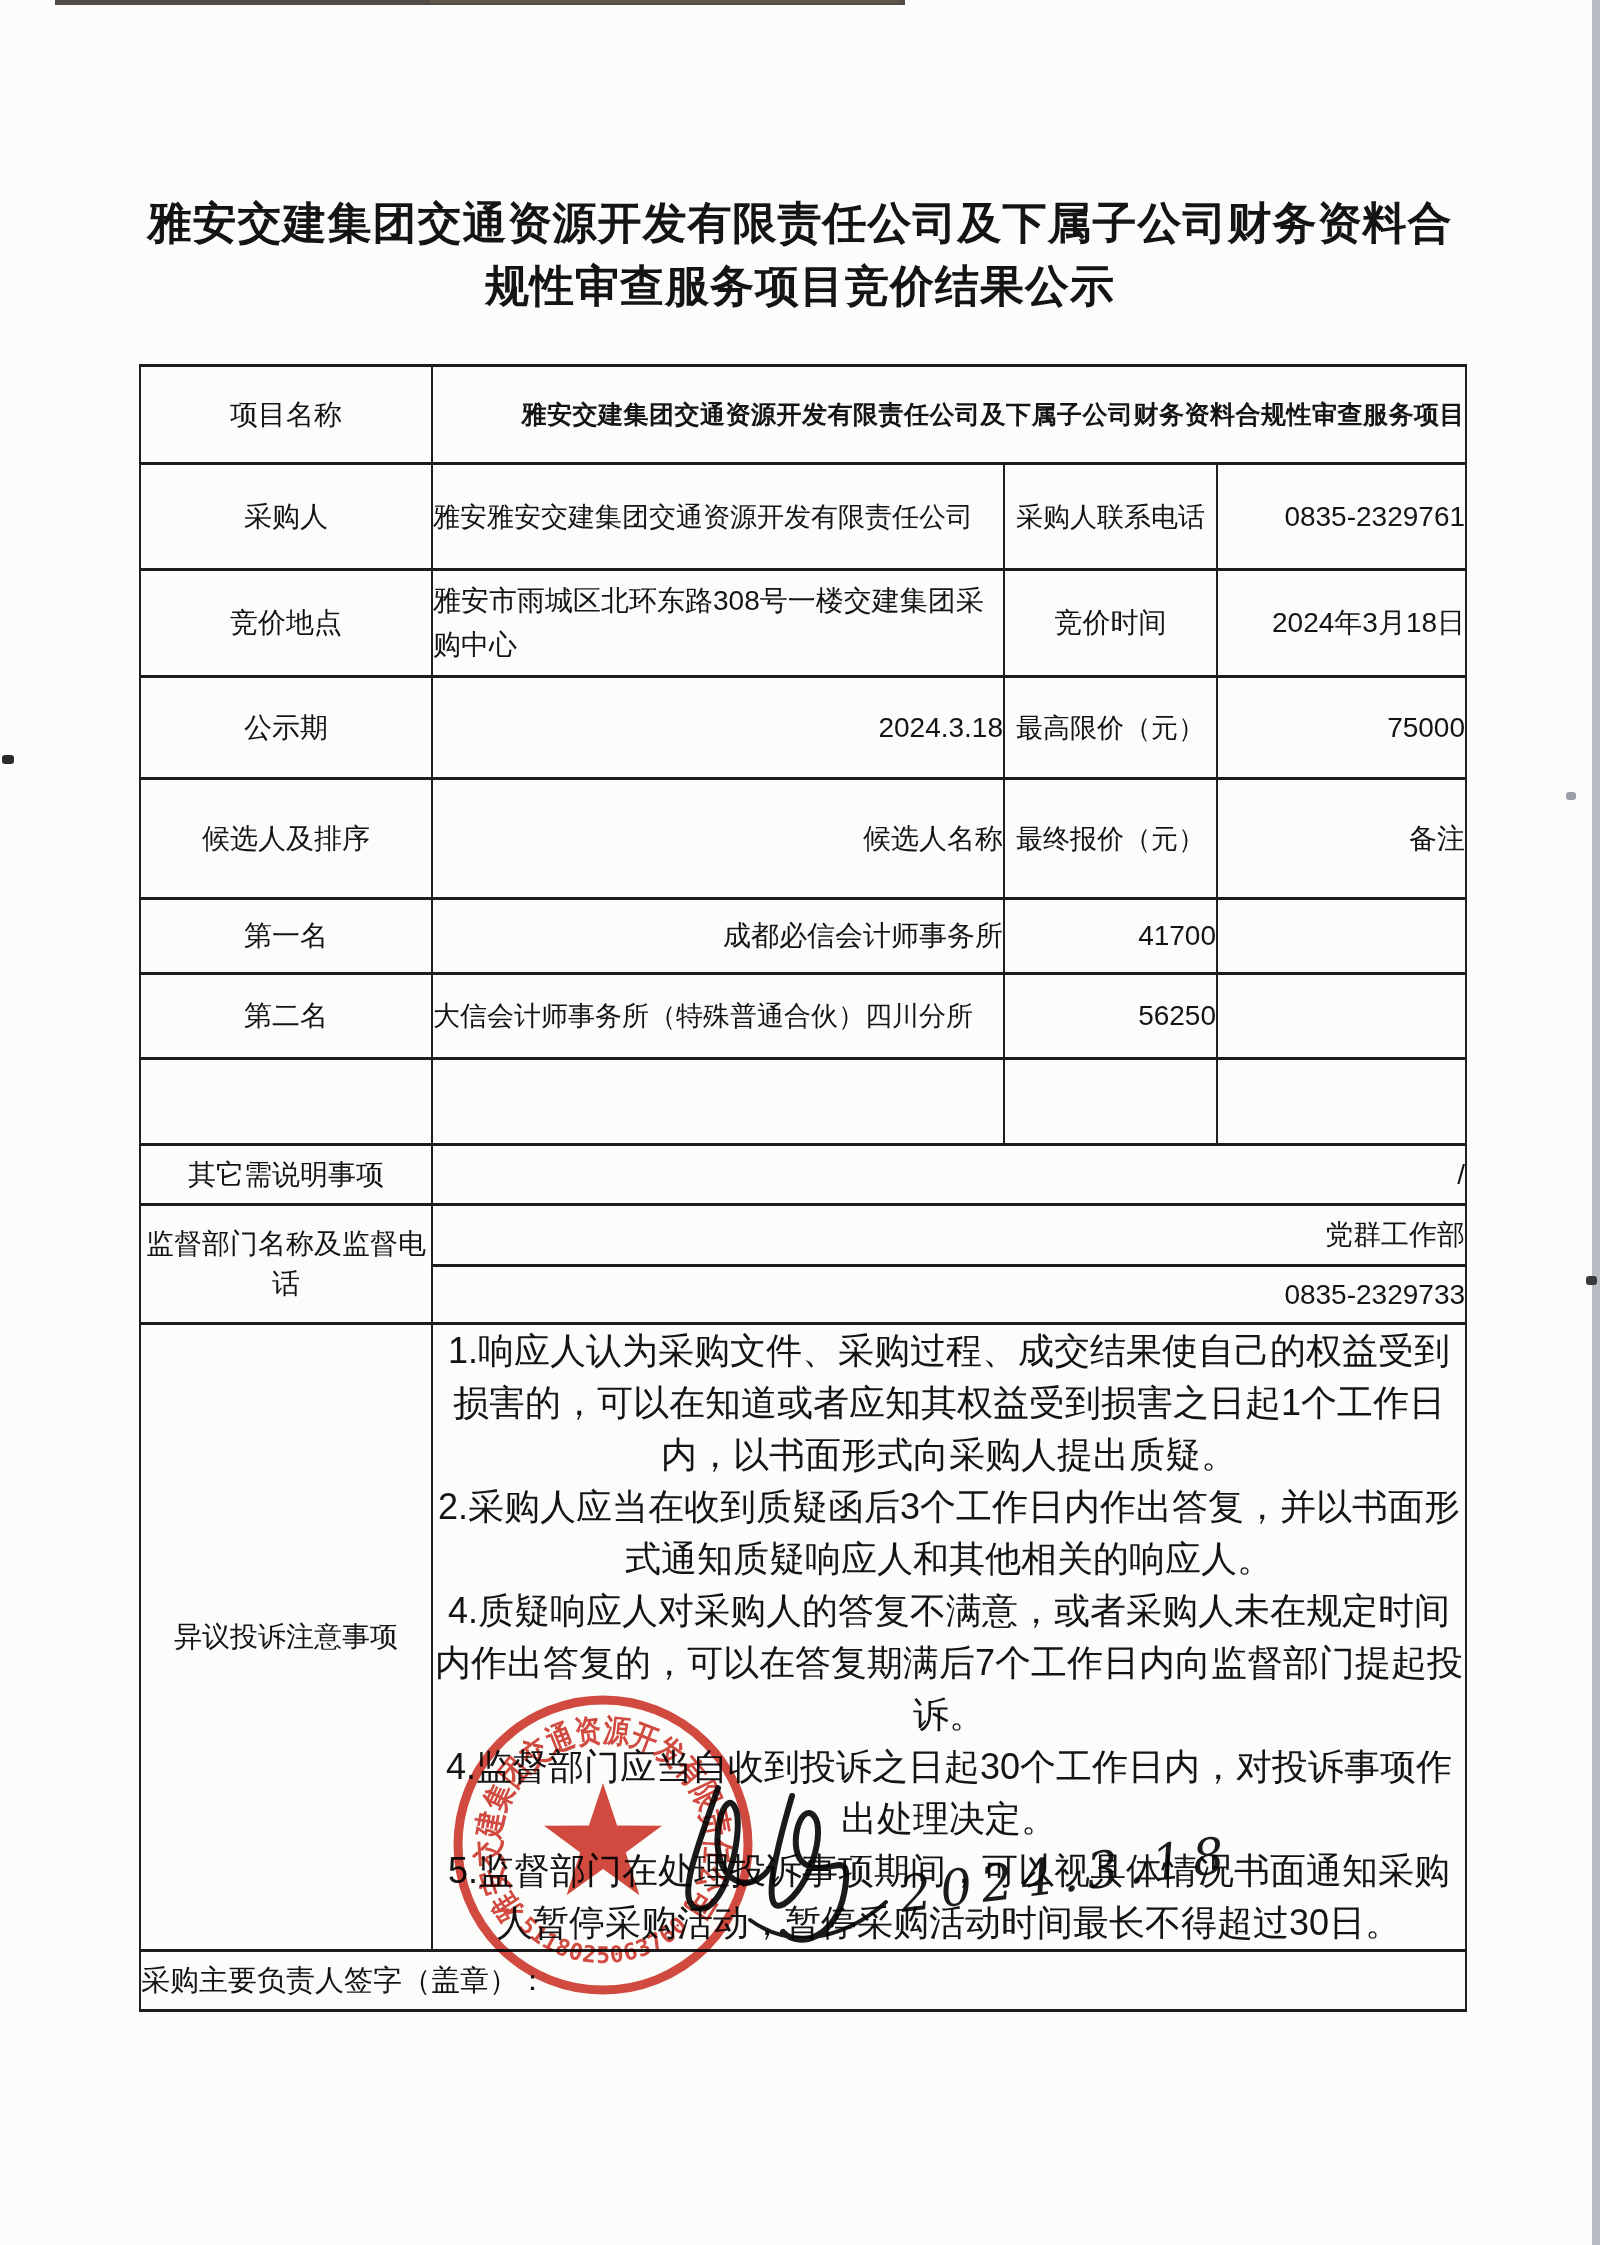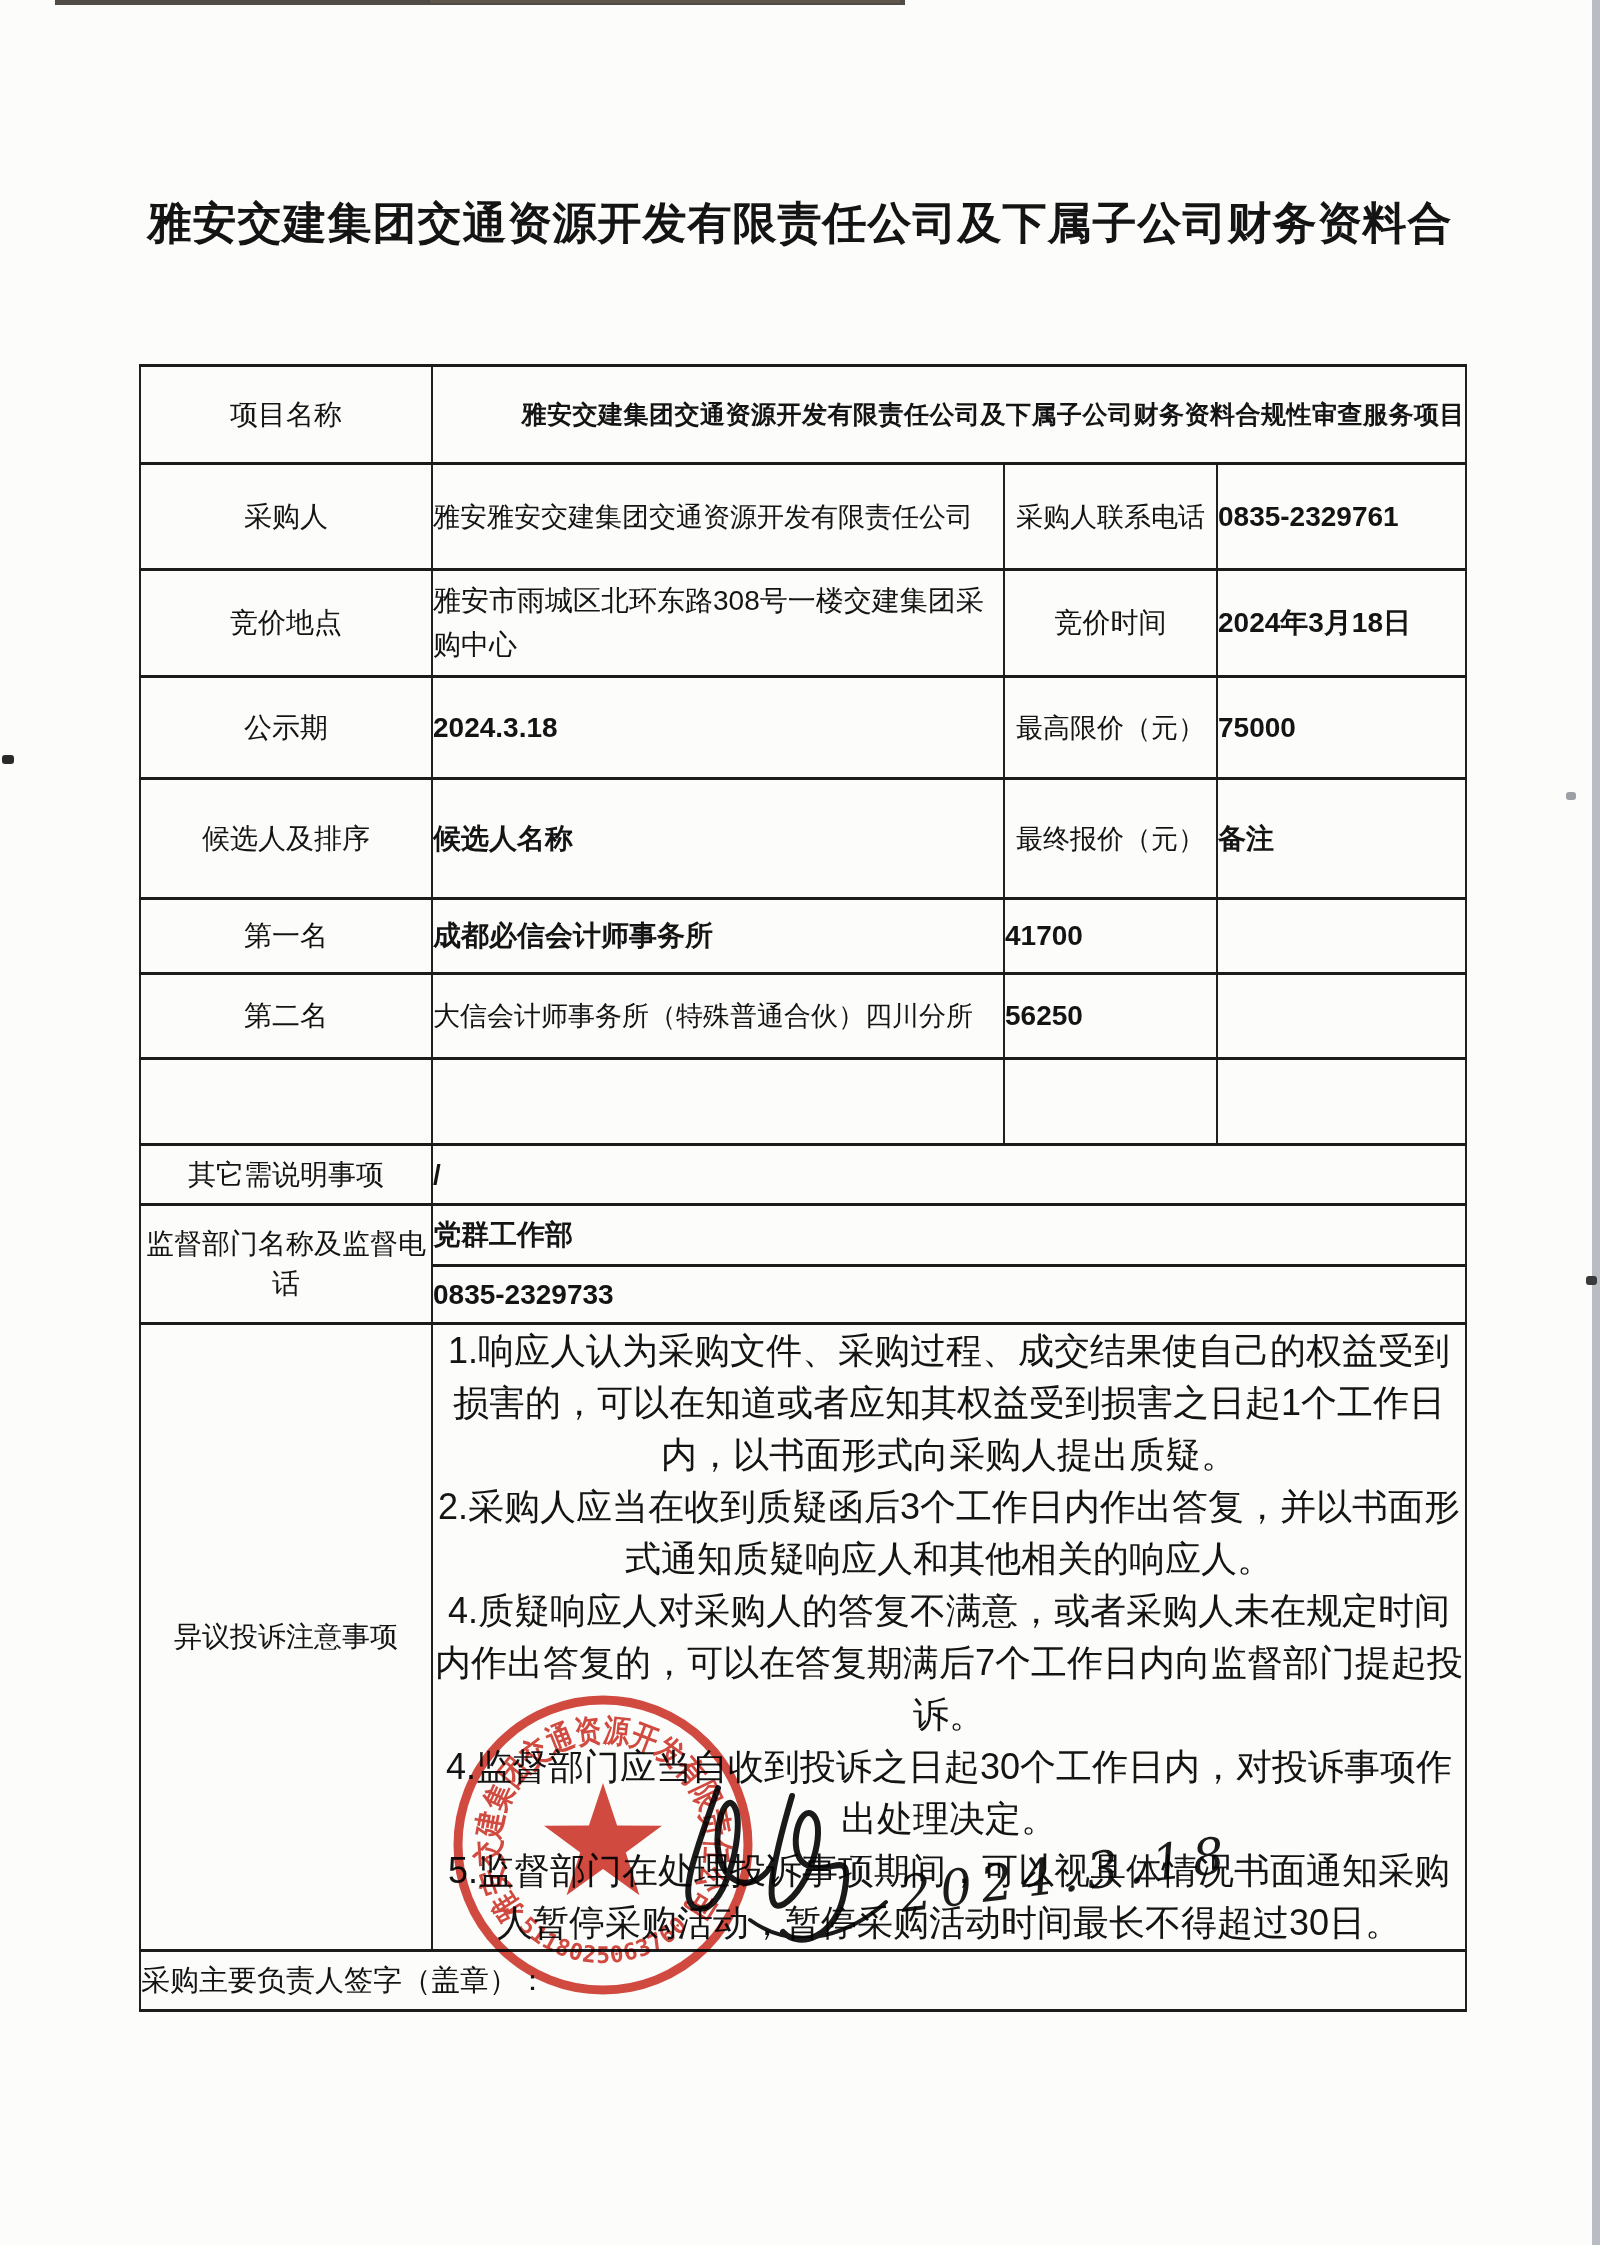--- a/index.html
+++ b/index.html
@@ -30,21 +30,21 @@
   table.doc td{
     border-left:2px solid #202020;border-right:2px solid #202020;
     border-top:3px solid #1c1c1c;border-bottom:3px solid #1c1c1c;
     padding:0;vertical-align:middle;overflow:hidden;
   }
   tr.r1{height:98px}  tr.r2{height:106px} tr.r3{height:107px} tr.r4{height:102px}
   tr.r5{height:120px} tr.r6{height:75px}  tr.r7{height:85px}  tr.r8{height:86px}
   tr.r9{height:60px}  tr.r10{height:61px} tr.r11{height:58px} tr.r12{height:541px}
   tr.r13{height:60px}
   td.lab{text-align:center;padding:0 6px;}
-  td.vc{text-align:left;padding:0 6px;font-weight:bold;}
+  td.vc{text-align:right;padding:0 6px;}
   td.vl{text-align:left;padding:0 8px;line-height:44px;}
   td.bigbold{font-weight:bold;font-size:25px;text-align:right;padding:0 10px;letter-spacing:.5px;}
   td.small{font-size:27px;}
   td.notice{
     vertical-align:top;text-align:center;
     padding:70px 16px 0 14px;font-size:36px;line-height:52px;
   }
   td.notice p{margin:0;}
   td.sig{text-align:left;padding:0 0 0 8px;font-size:29px;}
 
@@ -65,20 +65,21 @@
 
   <div class="scan-top"></div>
   <div class="scan-top2"></div>
   <div class="scan-right"></div>
   <div class="speck1"></div>
   <div class="speck2"></div>
   <div class="speck3"></div>
 
   <div class="title">
     <div>雅安交建集团交通资源开发有限责任公司及下属子公司财务资料合</div>
+    <div>规性审查服务项目竞价结果公示</div>
   </div>
 
   <table class="doc">
     <colgroup>
       <col style="width:292px">
         <col style="width:572px">
         <col style="width:213px">
         <col style="width:249px">
     </colgroup>
     <tbody>

